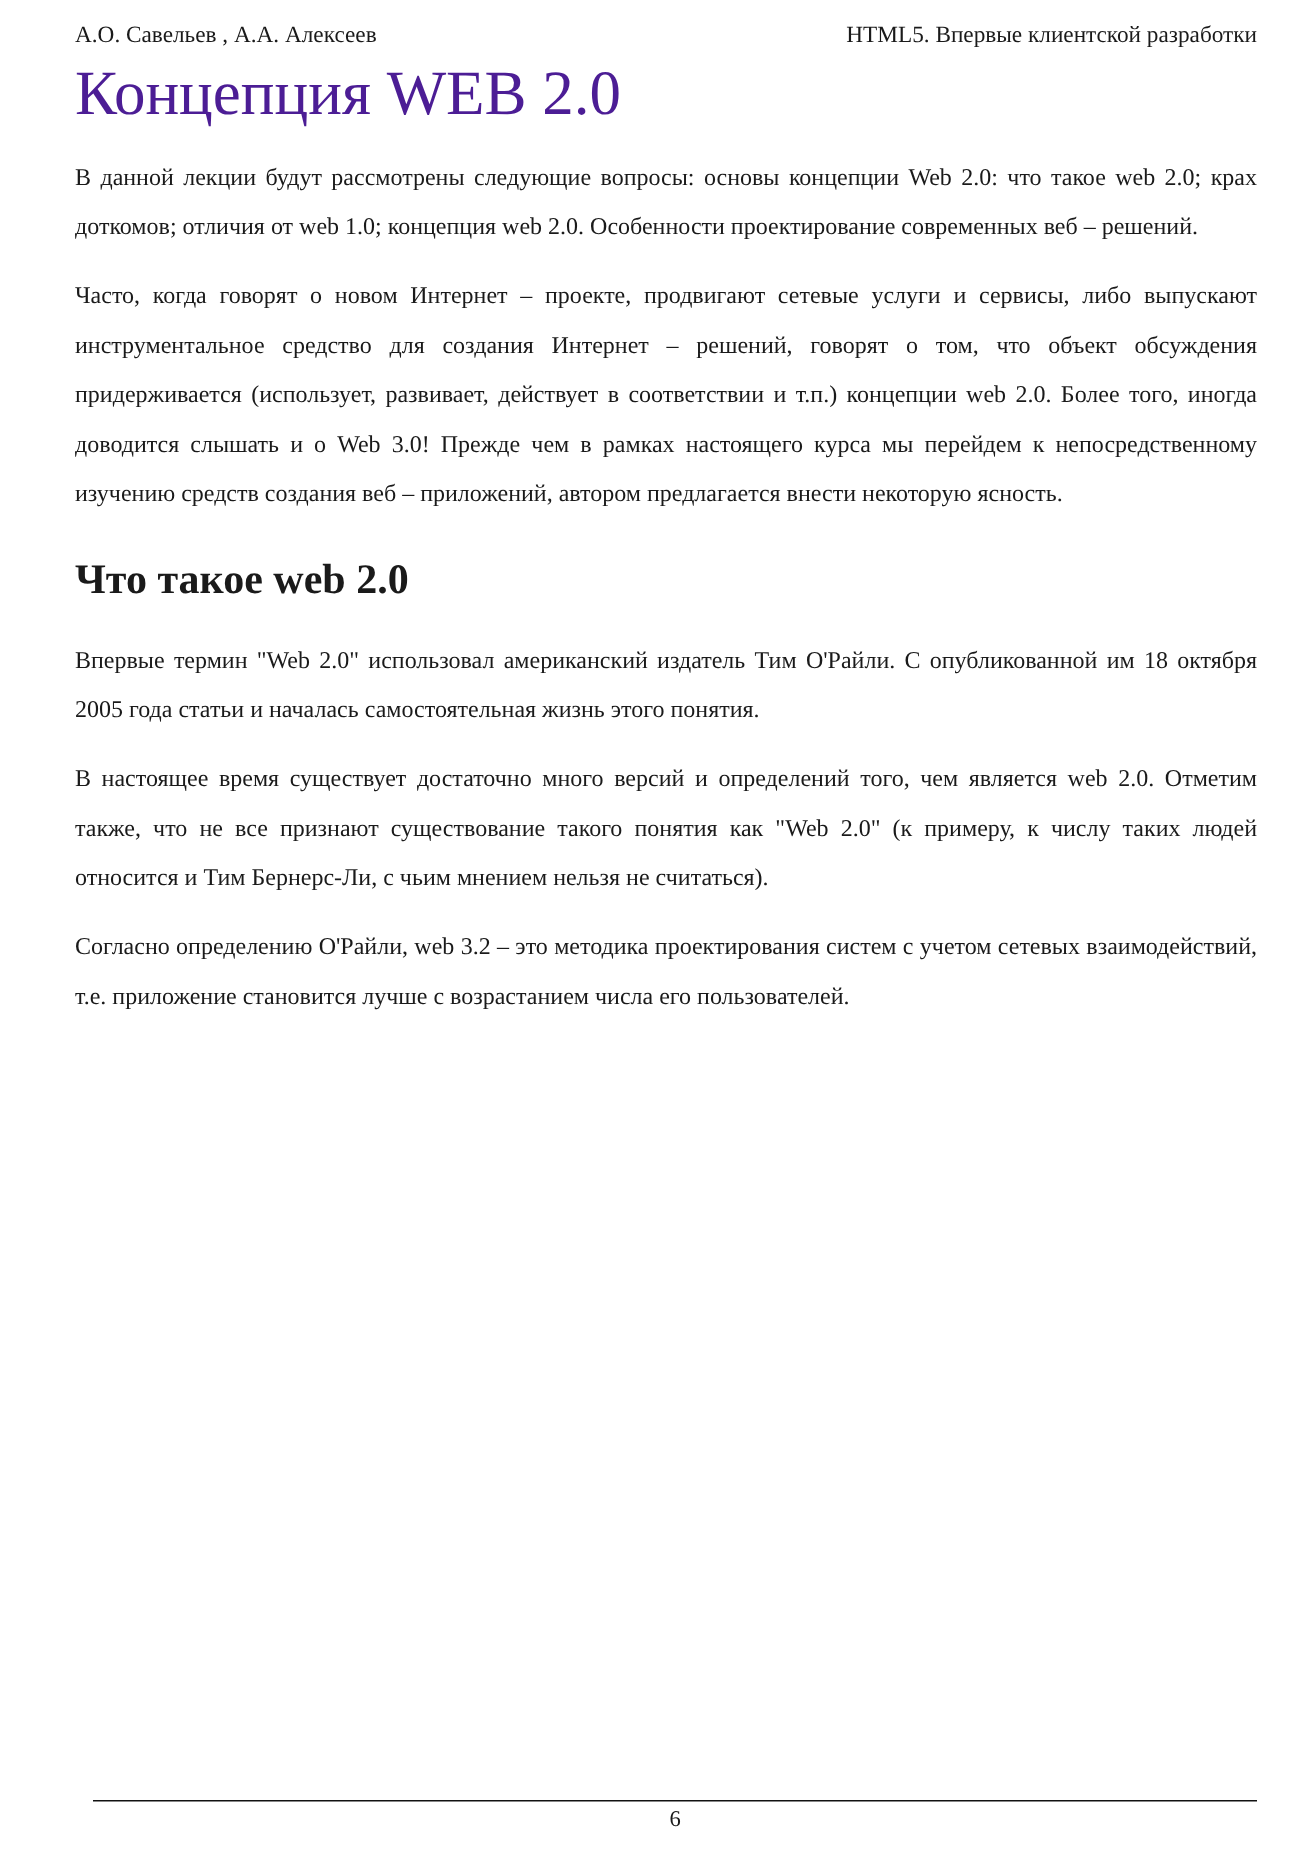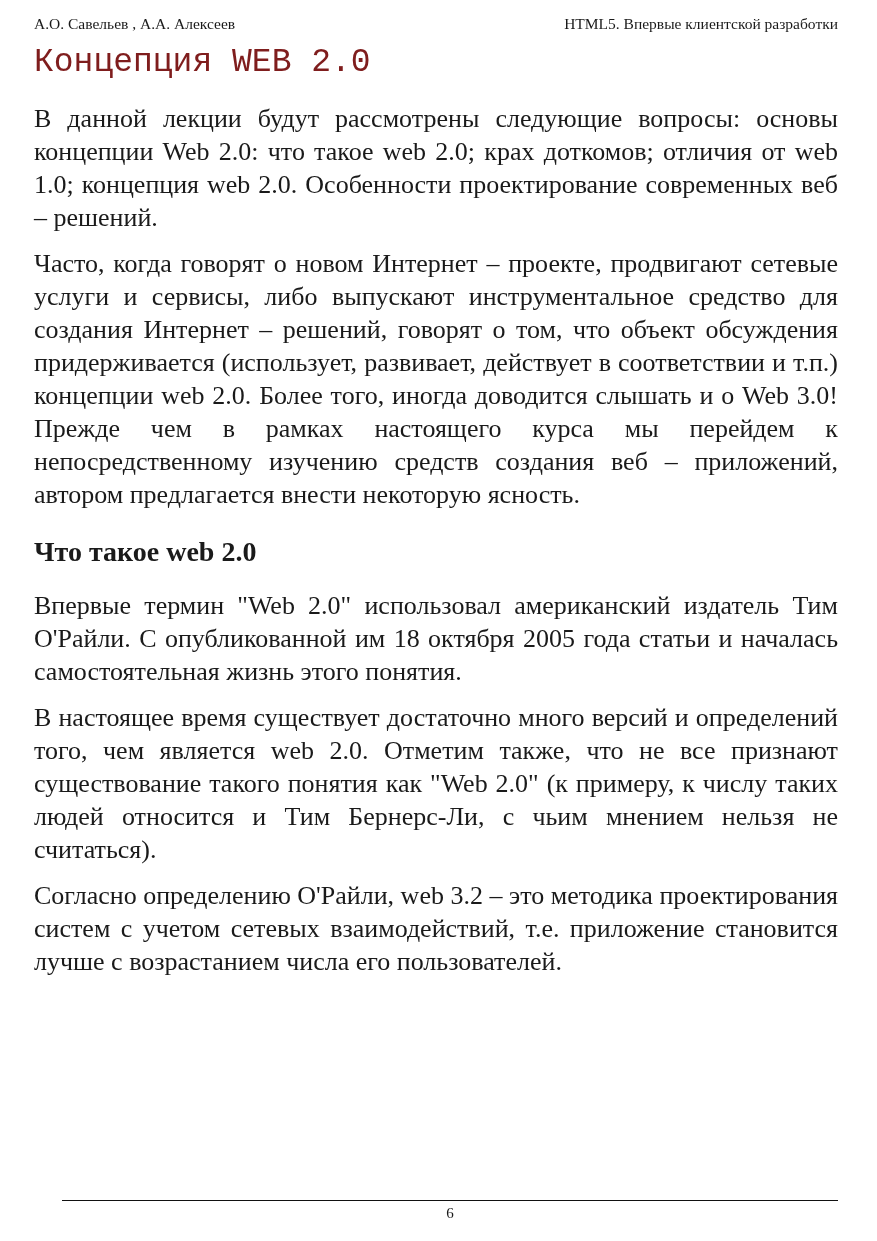--- a/index.html
+++ b/index.html
@@ -5,45 +5,44 @@
   html, body {
     margin: 0;
     padding: 0;
     background: #ffffff;
   }
   .page {
     position: relative;
     width: 877px;
     height: 1241px;
     box-sizing: border-box;
-    padding: 14px 39px 0 34px;
+    padding: 14px 39px 0 50px;
     background: #ffffff;
     font-family: "Liberation Serif", "DejaVu Serif", serif;
     color: #1a1a1a;
     overflow: hidden;
   }
   .running-header {
     display: flex;
     justify-content: space-between;
     align-items: baseline;
     font-size: 15.5px;
     line-height: 20px;
     color: #1a1a1a;
   }
   .doc-title {
     margin: 9px 0 0 0;
     font-weight: 400;
-    font-size: 33px;
+    font-size: 42px;
     line-height: 40px;
-    color: #7f1d1d;
-    font-family: Liberation Mono, monospace;
+    color: #4c1d95;
   }
   .body-par {
     margin: 13px 0 0 0;
-    font-size: 26px;
+    font-size: 16px;
     line-height: 33px;
     text-align: justify;
     color: #1a1a1a;
   }
   .body-par.lead {
     margin-top: 19px;
   }
   .section-heading {
     margin: 22px 0 0 0;
     font-weight: 700;

